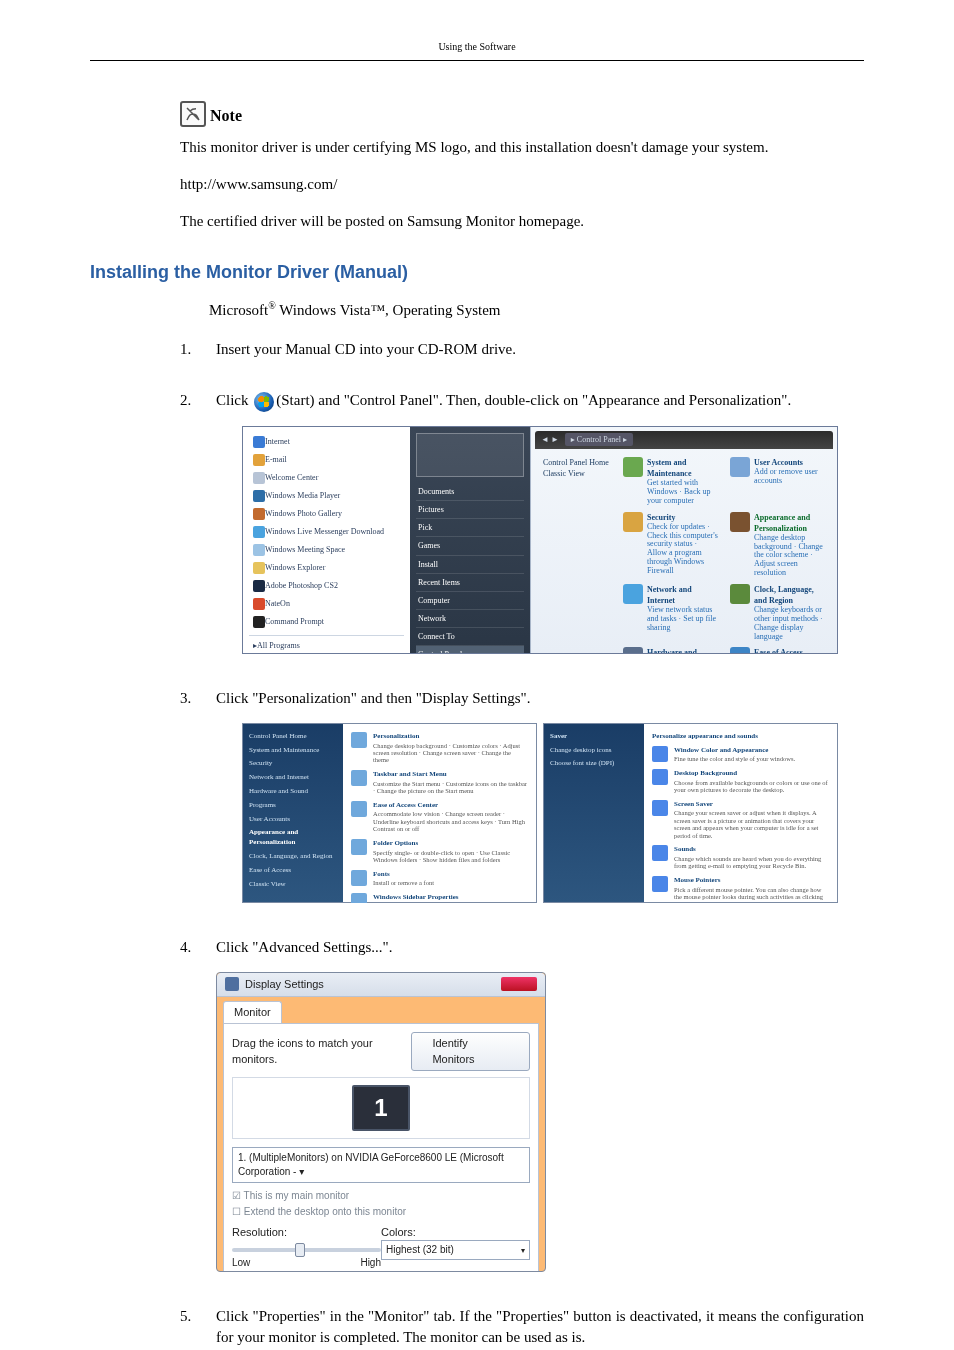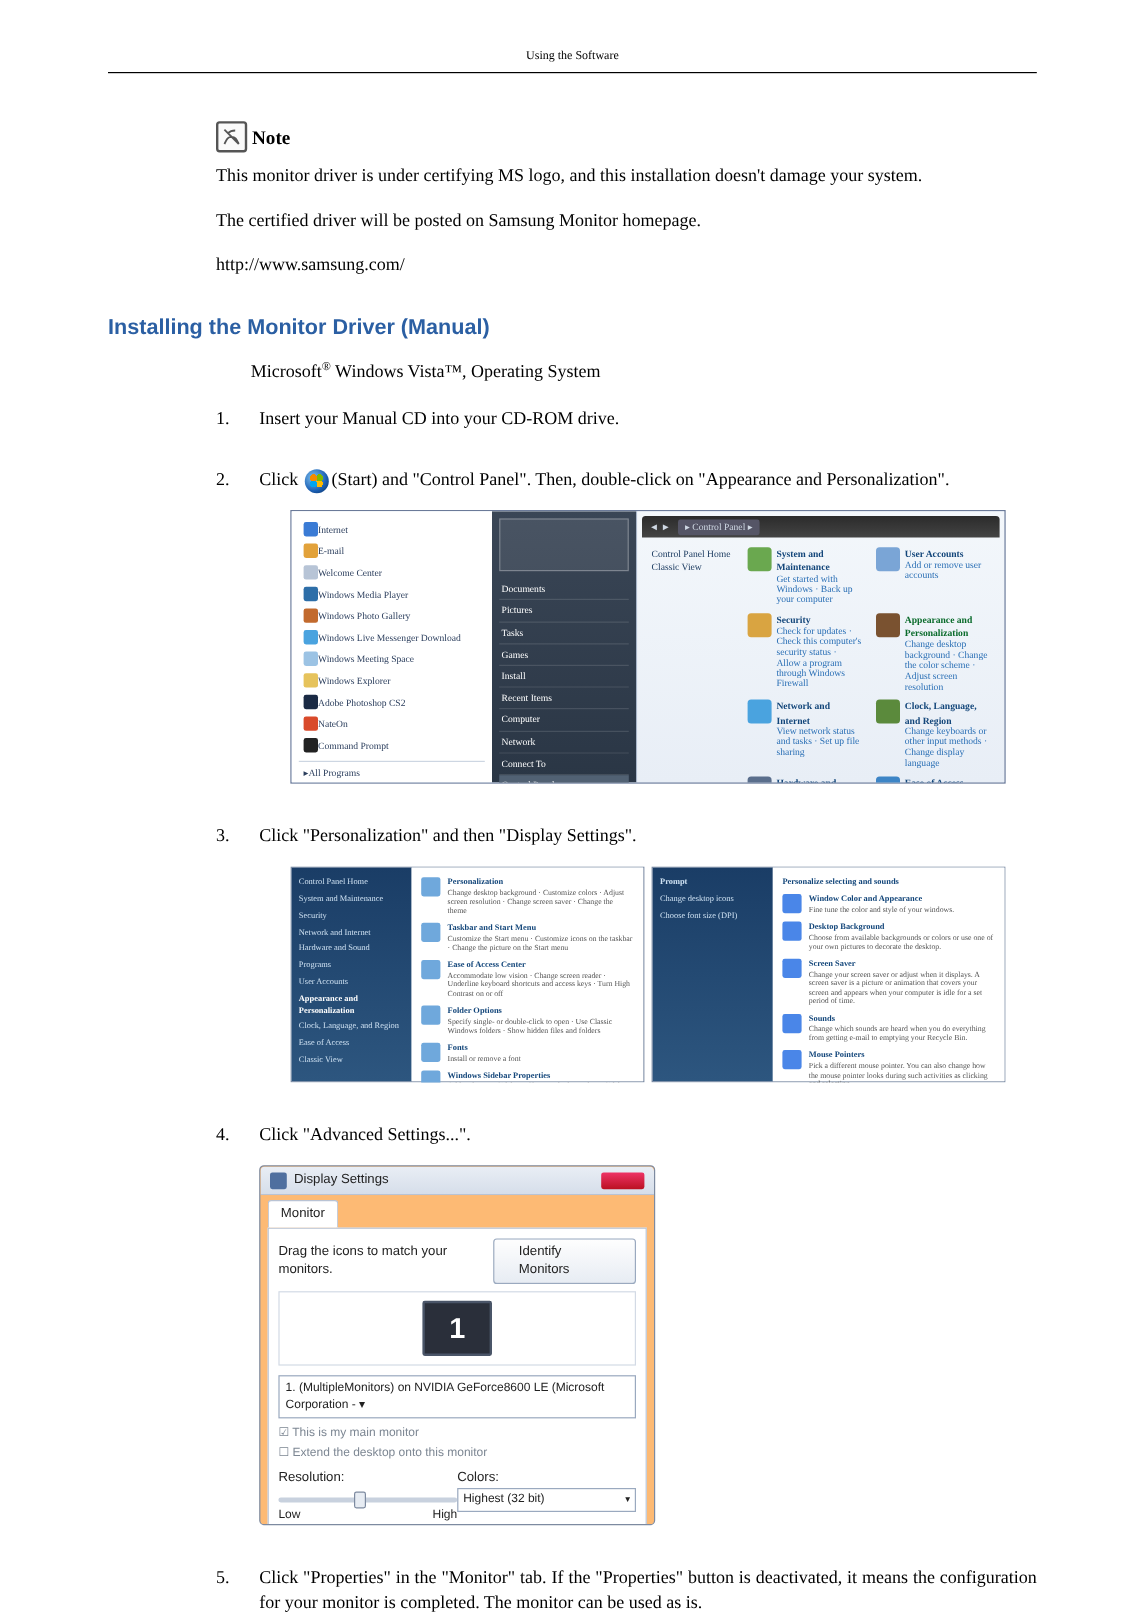--- a/index.html
+++ b/index.html
@@ -225,22 +225,22 @@
     <div class="note-header">
       <span class="note-icon">
         <svg viewBox="0 0 24 24">
             <path fill="none" stroke="#555" stroke-width="2" d="M4 4l16 16M4 20c3-6 4-8 8-8s5 2 8 8M8 8c2-2 4-3 8-3"></path>
           </svg>
       </span>
       <span class="note-label">Note</span>
     </div>
     <div class="note-content">
       <p>This monitor driver is under certifying MS logo, and this installation doesn't damage your system.</p>
+      <p>http://www.samsung.com/</p>
       <p>The certified driver will be posted on Samsung Monitor homepage.</p>
-      <p>http://www.samsung.com/</p>
     </div>
   </div>
 
   <h2 class="section-heading">Installing the Monitor Driver (Manual)</h2>
 
   <p class="indent-1 os-line">
     <span>Microsoft</span><sup>®</sup><span> Windows Vista™, Operating System</span>
   </p>
 
   <ol class="steps">
@@ -305,21 +305,21 @@
               <div class="topitem">
                   <span class="mini-ico" style="background:#222"></span>
                   <span>Command Prompt</span>
                 </div>
               <div class="topitem" style="border-top:1px solid #cdd6e2;margin-top:4px;padding-top:4px;">▸ <span>All Programs</span></div>
             </div>
             <div class="start-right">
               <div class="r-top"></div>
               <div class="r-link">Documents</div>
               <div class="r-link">Pictures</div>
-              <div class="r-link">Tasks</div>
+              <div class="r-link">Pick</div>
               <div class="r-link">Games</div>
               <div class="r-link">Install</div>
               <div class="r-link">Recent Items</div>
               <div class="r-link">Computer</div>
               <div class="r-link">Network</div>
               <div class="r-link">Connect To</div>
               <div class="r-link sel">Control Panel</div>
 
             </div>
           </div>
@@ -454,26 +454,26 @@
                   <div class="ic" style="background:#6fa8dc"></div>
                   <div class="tt">
                     <b>Windows Sidebar Properties</b>
                     <span>Add gadgets to Sidebar · Choose whether to keep Sidebar on top of other windows</span>
                   </div>
                 </div>
               </div>
           </div>
           <div class="panel">
             <div class="side">
-              <div class="lk" style="font-weight:bold">Prompt</div>
+              <div class="lk" style="font-weight:bold">Saver</div>
               <div class="lk">Change desktop icons</div>
               <div class="lk">Choose font size (DPI)</div>
             </div>
             <div class="main">
-              <div class="hd">Personalize selecting and sounds</div>
+              <div class="hd">Personalize appearance and sounds</div>
               <div id="s3-right-main">
                   <div class="row">
                     <div class="ic" style="background:#4a86e8"></div>
                     <div class="tt">
                       <b>Window Color and Appearance</b>
                       <span>Fine tune the color and style of your windows.</span>
                     </div>
                   </div>
                   <div class="row">
                     <div class="ic" style="background:#4a86e8"></div>

